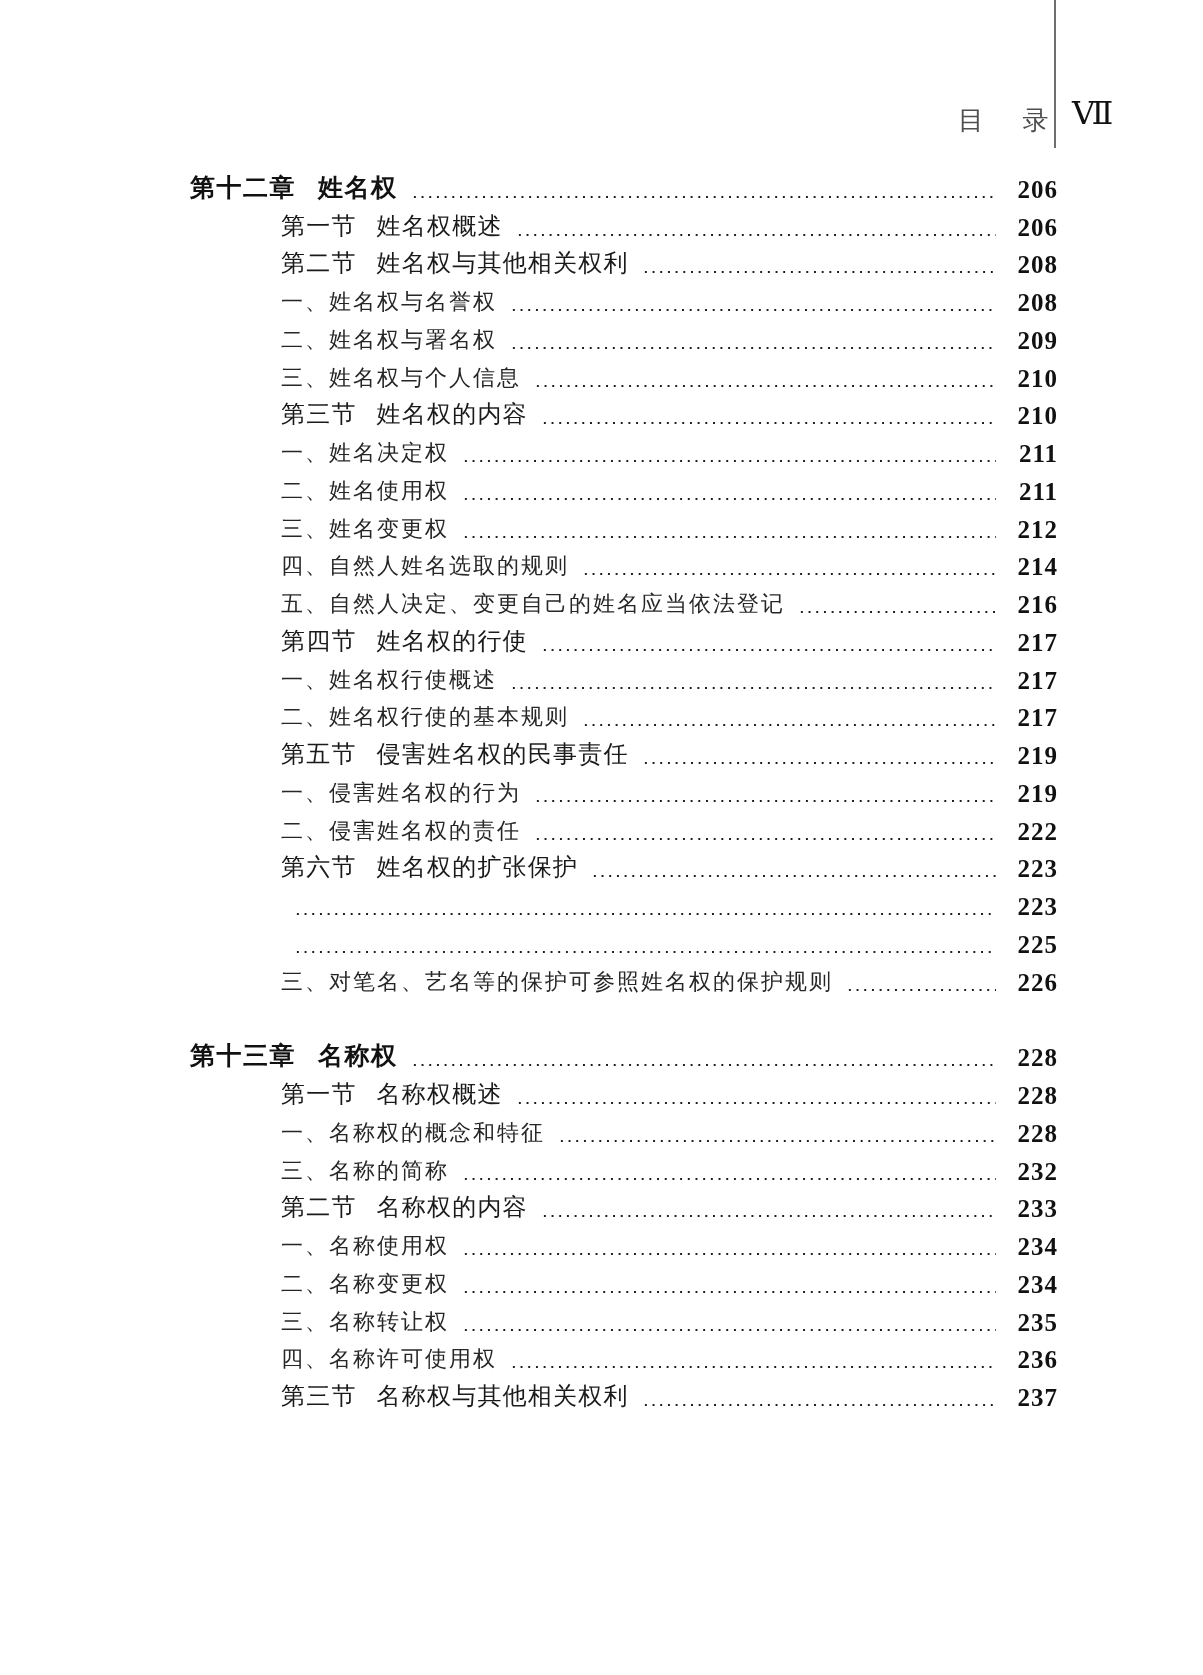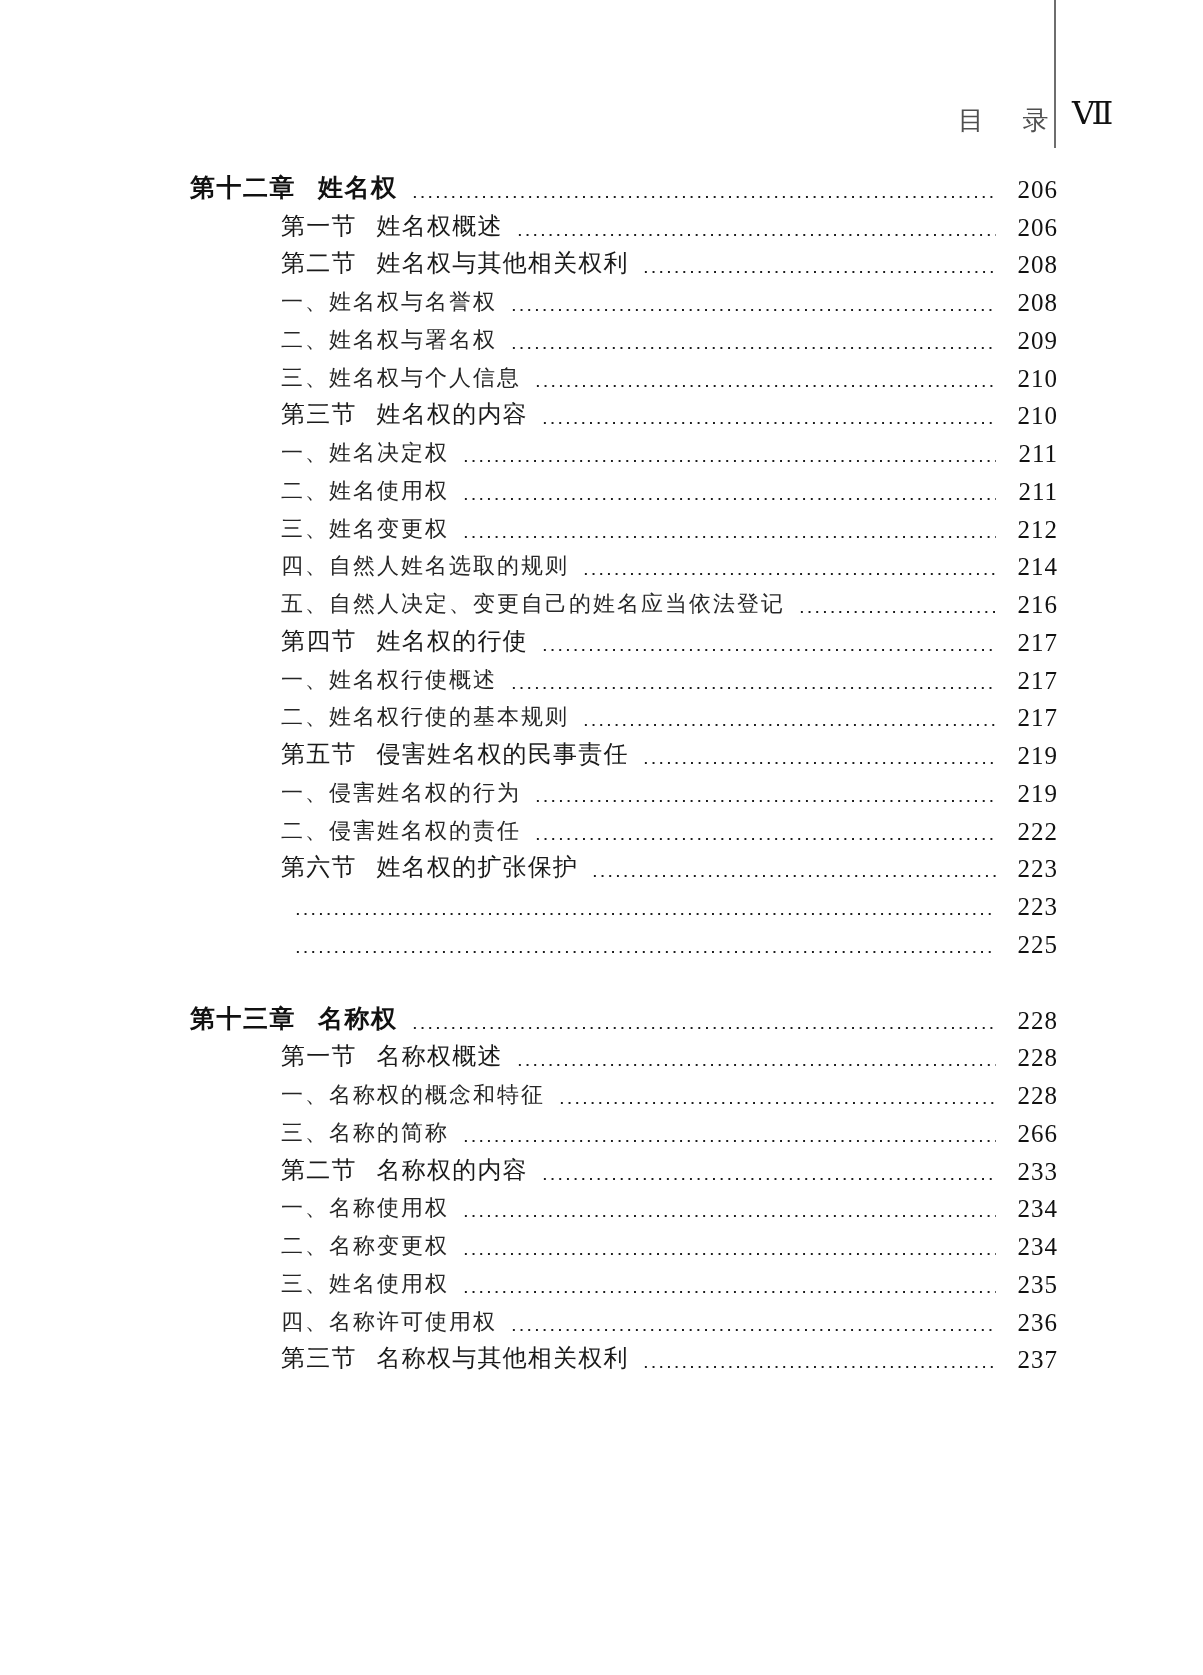--- a/index.html
+++ b/index.html
@@ -71,21 +71,21 @@
     background-size: 7.7px 14px;
     background-repeat: repeat-x;
     background-position: left center;
     min-width: 20px;
   }
   .pagenum {
     width: 52px;
     text-align: right;
     font-size: 25px;
     letter-spacing: 1px;
-    font-weight: normal;
+    font-weight: bold;
     color: #111;
     font-family: "Liberation Serif", "DejaVu Serif", serif;
   }
 </style>
 </head>
 <body>
 
 <div class="sheet">
   <span class="header-title">目 录</span>
   <span class="header-rule"></span>
@@ -195,60 +195,65 @@
         <span class="pagenum">223</span>
       </div>
       <div class="row lvl-item">
         <span class="leader"></span>
         <span class="pagenum">223</span>
       </div>
       <div class="row lvl-item">
         <span class="leader"></span>
         <span class="pagenum">225</span>
       </div>
+      <div class="row lvl-item">
+        <span class="entry-title">三、对笔名、艺名等的保护可参照姓名权的保护规则</span>
+        <span class="leader"></span>
+        <span class="pagenum">226</span>
+      </div>
       <div class="row lvl-chapter gap-before">
         <span class="entry-label">第十三章</span>
         <span class="entry-title">名称权</span>
         <span class="leader"></span>
         <span class="pagenum">228</span>
       </div>
       <div class="row lvl-section">
         <span class="entry-label">第一节</span>
         <span class="entry-title">名称权概述</span>
         <span class="leader"></span>
         <span class="pagenum">228</span>
       </div>
       <div class="row lvl-item">
         <span class="entry-title">一、名称权的概念和特征</span>
         <span class="leader"></span>
         <span class="pagenum">228</span>
       </div>
       <div class="row lvl-item">
         <span class="entry-title">三、名称的简称</span>
         <span class="leader"></span>
-        <span class="pagenum">266</span>
+        <span class="pagenum">232</span>
       </div>
       <div class="row lvl-section">
         <span class="entry-label">第二节</span>
         <span class="entry-title">名称权的内容</span>
         <span class="leader"></span>
         <span class="pagenum">233</span>
       </div>
       <div class="row lvl-item">
         <span class="entry-title">一、名称使用权</span>
         <span class="leader"></span>
         <span class="pagenum">234</span>
       </div>
       <div class="row lvl-item">
         <span class="entry-title">二、名称变更权</span>
         <span class="leader"></span>
         <span class="pagenum">234</span>
       </div>
       <div class="row lvl-item">
-        <span class="entry-title">三、姓名使用权</span>
+        <span class="entry-title">三、名称转让权</span>
         <span class="leader"></span>
         <span class="pagenum">235</span>
       </div>
       <div class="row lvl-item">
         <span class="entry-title">四、名称许可使用权</span>
         <span class="leader"></span>
         <span class="pagenum">236</span>
       </div>
       <div class="row lvl-section">
         <span class="entry-label">第三节</span>

